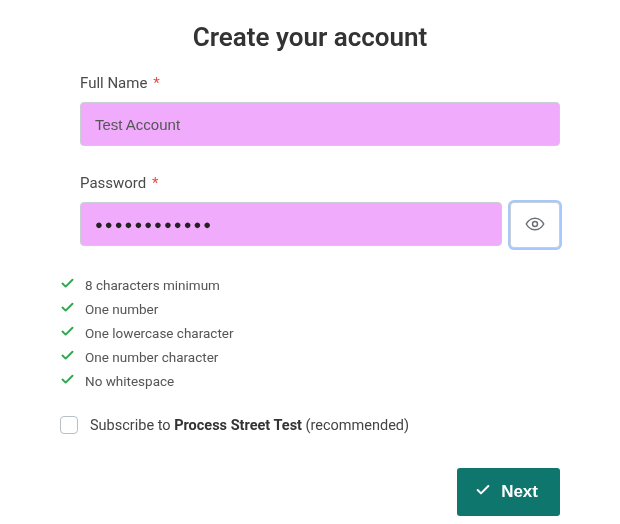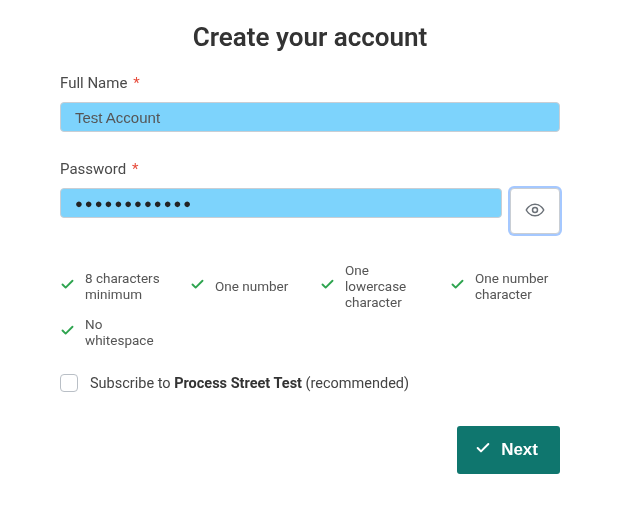--- a/index.html
+++ b/index.html
@@ -11,37 +11,37 @@
       height: 524px;
       padding: 22px 60px 20px 60px;
     }
     .page-title {
       font-size: 26px;
       font-weight: 600;
       color: #333;
       text-align: center;
       margin-bottom: 22px;
     }
-    .field-group { margin-bottom: 28px; }
+    .field-group { margin-bottom: 28px; margin-left: 20px; }
     .field-label {
       font-size: 15px;
       color: #4a4a4a;
       margin-bottom: 10px;
     }
     .req { color: #e74c3c; margin-left: 2px; }
     .text-input {
       width: 100%;
-      height: 30px;
+      height: 44px;
       border: 1px solid #c9ced4;
       border-radius: 4px;
       padding: 0 14px;
       font-size: 15px;
       color: #555;
       outline: none;
-      background: #7dd3fc;
+      background: #f0abfc;
     }
     .password-row {
       display: flex;
       gap: 8px;
       align-items: stretch;
     }
     .password-row .text-input {
       flex: 1;
       letter-spacing: 2px;
       font-size: 13px;
@@ -54,21 +54,21 @@
       border-radius: 4px;
       background: #fff;
       display: flex;
       align-items: center;
       justify-content: center;
       cursor: pointer;
       box-shadow: 0 0 0 2px rgba(56,132,255,0.45);
     }
     .rules {
       display: grid;
-      grid-template-columns: 1fr 1fr 1fr 1fr;
+      grid-template-columns: 1fr;
       column-gap: 20px;
       row-gap: 6px;
       margin-top: 22px;
       margin-bottom: 26px;
     }
     .rule {
       display: flex;
       align-items: center;
       font-size: 13.5px;
       color: #555;

